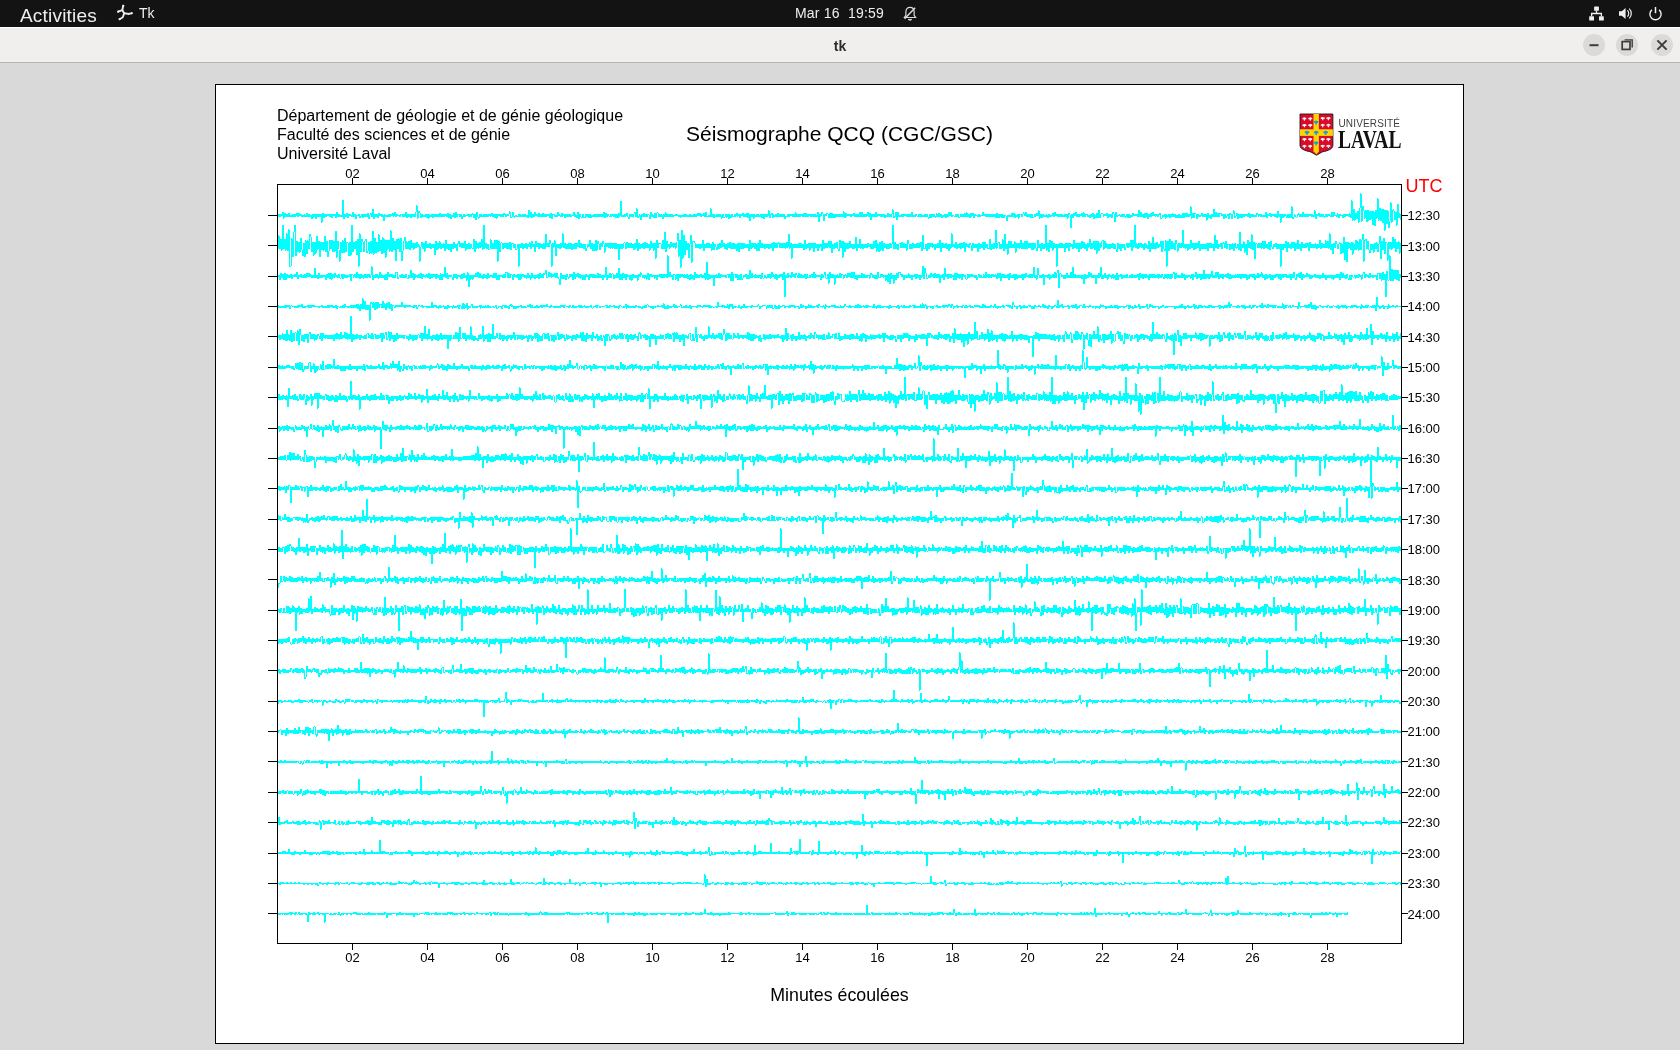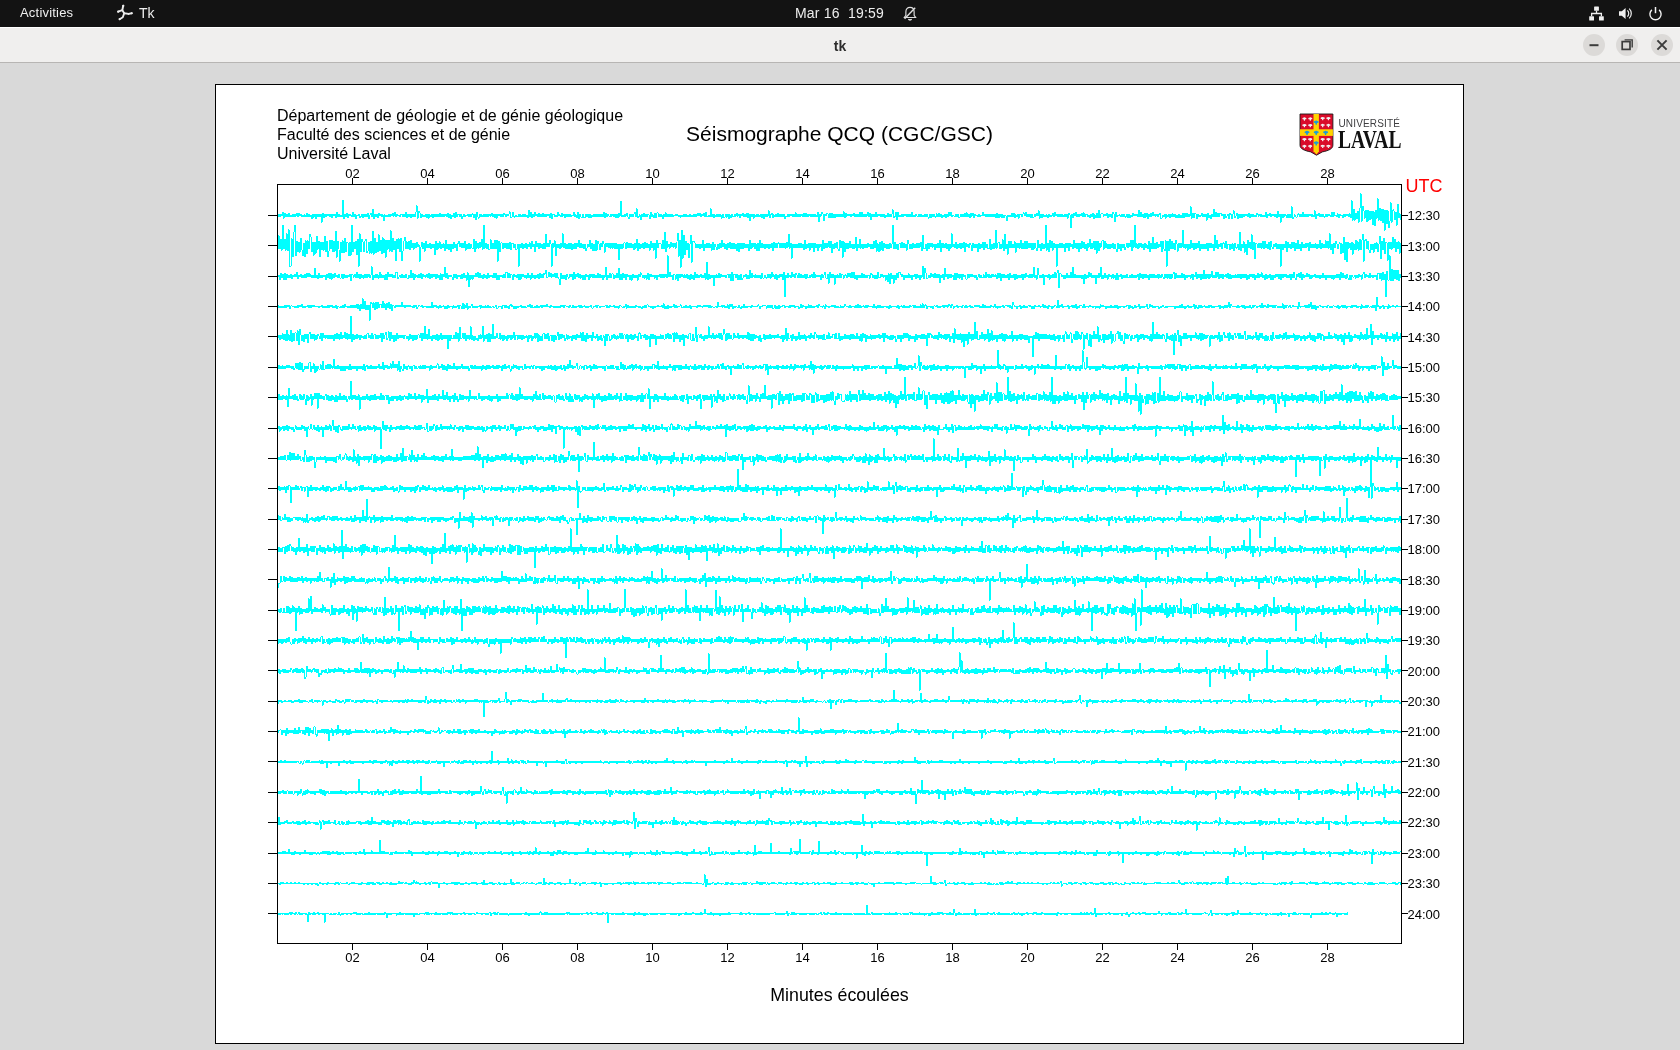--- a/index.html
+++ b/index.html
@@ -1,19 +1,19 @@
 <!DOCTYPE html>
 <html><head><meta charset="utf-8">
 <style>
 * { margin:0; padding:0; box-sizing:border-box; }
 html,body { width:1680px; height:1050px; overflow:hidden; background:#d9d9d9;
   font-family:"Liberation Sans", sans-serif; }
 #topbar { position:absolute; left:0; top:0; width:1680px; height:27px; background:#131313;
   color:#eee; font-size:14px; }
-#topbar .act { position:absolute; left:20px; top:4.5px; font-size:13px; letter-spacing:0.2px; }
+#topbar .act { position:absolute; left:20px; top:4.5px; font-size:19px; letter-spacing:0.2px; }
 #topbar .tklabel { position:absolute; left:139px; top:5px; }
 #topbar .clock { position:absolute; left:795px; top:5px; letter-spacing:0.2px;text-align:right; }
 .tkicon { position:absolute; left:116px; top:4px; }
 .bell { position:absolute; left:901px; top:5px; }
 .net { position:absolute; left:1588px; top:5px; }
 .vol { position:absolute; left:1617px; top:5px; }
 .pwr { position:absolute; left:1647px; top:5px; }
 #titlebar { position:absolute; left:0; top:27px; width:1680px; height:36px; background:#f0efee;
   border-top:1px solid #fff; border-bottom:1px solid #b7b5b3; }
 #titlebar .t { position:absolute; left:0; width:1680px; text-align:center; top:10px;

